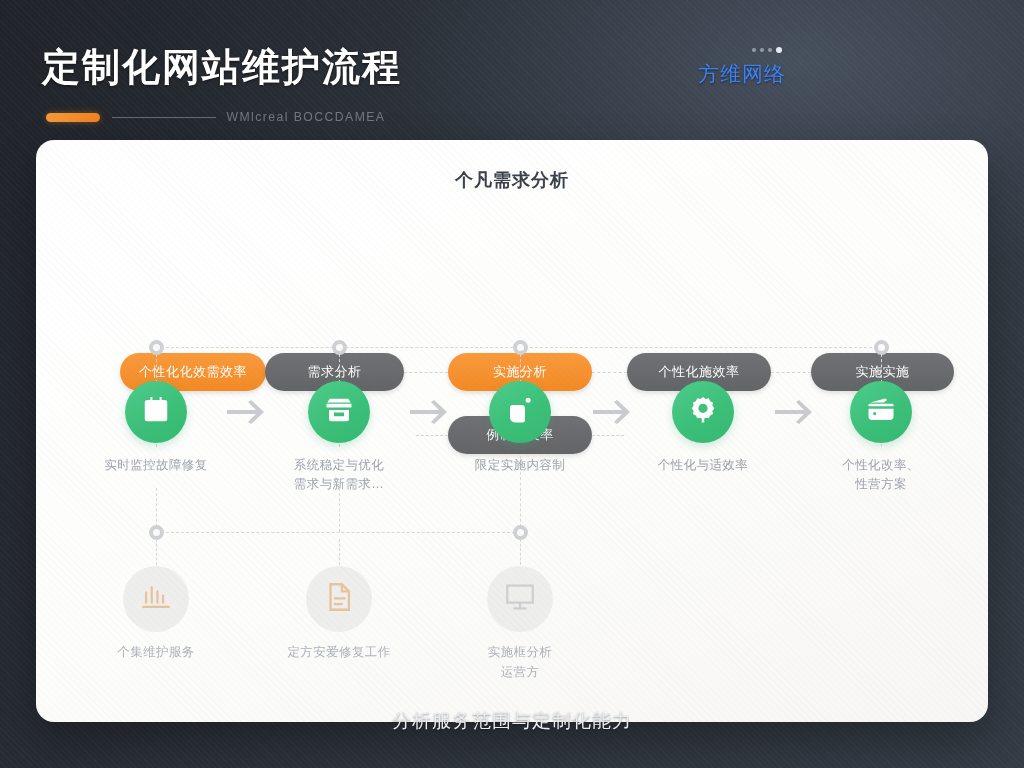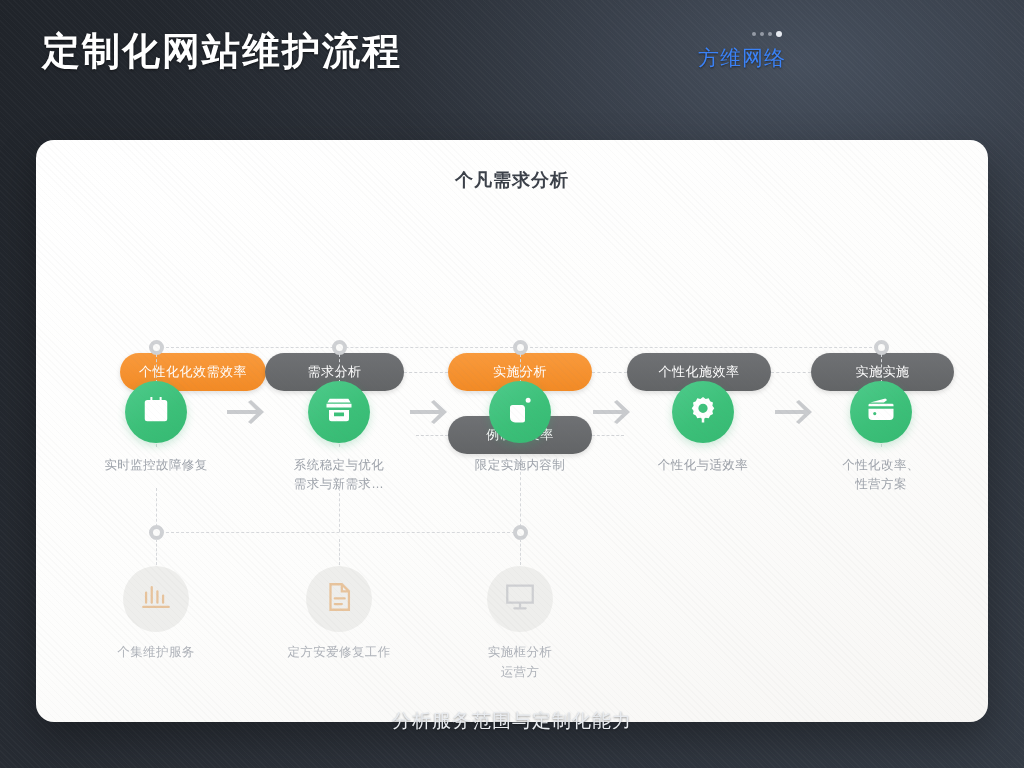--- a/index.html
+++ b/index.html
@@ -17,21 +17,21 @@
       radial-gradient(ellipse 900px 520px at 78% 8%, rgba(92,104,122,0.55) 0%, rgba(60,68,80,0.18) 45%, rgba(0,0,0,0) 72%),
       linear-gradient(120deg,#20242a 0%,#2b3038 48%,#343b45 100%);
   }
   .backdrop::after{
     content:""; position:absolute; inset:0;
     background-image:repeating-linear-gradient(45deg, rgba(255,255,255,0.022) 0 1px, rgba(0,0,0,0) 1px 4px);
     pointer-events:none;
   }
 
   
-  .header{ position:absolute; left:0; top:0; width:828px; height:130px; }
+  .header{ position:absolute; left:0; top:16px; width:828px; height:130px; }
   .title{
     position:absolute; left:42px; top:32px;
     font-size:38px; font-weight:bold; color:#ffffff;
     letter-spacing:2px; line-height:1;
     text-shadow:0 1px 3px rgba(0,0,0,0.55);
   }
   .rule-row{ position:absolute; left:46px; top:94px; display:flex; align-items:center; gap:12px; }
   .rule-bar{ width:54px; height:9px; border-radius:5px;
     background:linear-gradient(90deg,#f59a3a,#f2821f);
     box-shadow:0 0 6px rgba(242,140,40,0.4); }
@@ -143,20 +143,25 @@
     text-shadow:0 1px 2px rgba(0,0,0,0.4);
   }
 </style>
 </head>
 <body>
 
 <div class="backdrop"></div>
 
 <div class="header">
   <div class="title">定制化网站维护流程</div>
+  <div class="rule-row">
+    <span class="rule-bar"></span>
+    <span class="rule-line"></span>
+    <span class="subtitle">WMlcreal BOCCDAMEA</span>
+  </div>
   <div class="brand-dots">
       <i></i>
       <i></i>
       <i></i>
       <i></i>
     </div>
   <div class="brand">方维网络</div>
 </div>
 
 <div class="card">

